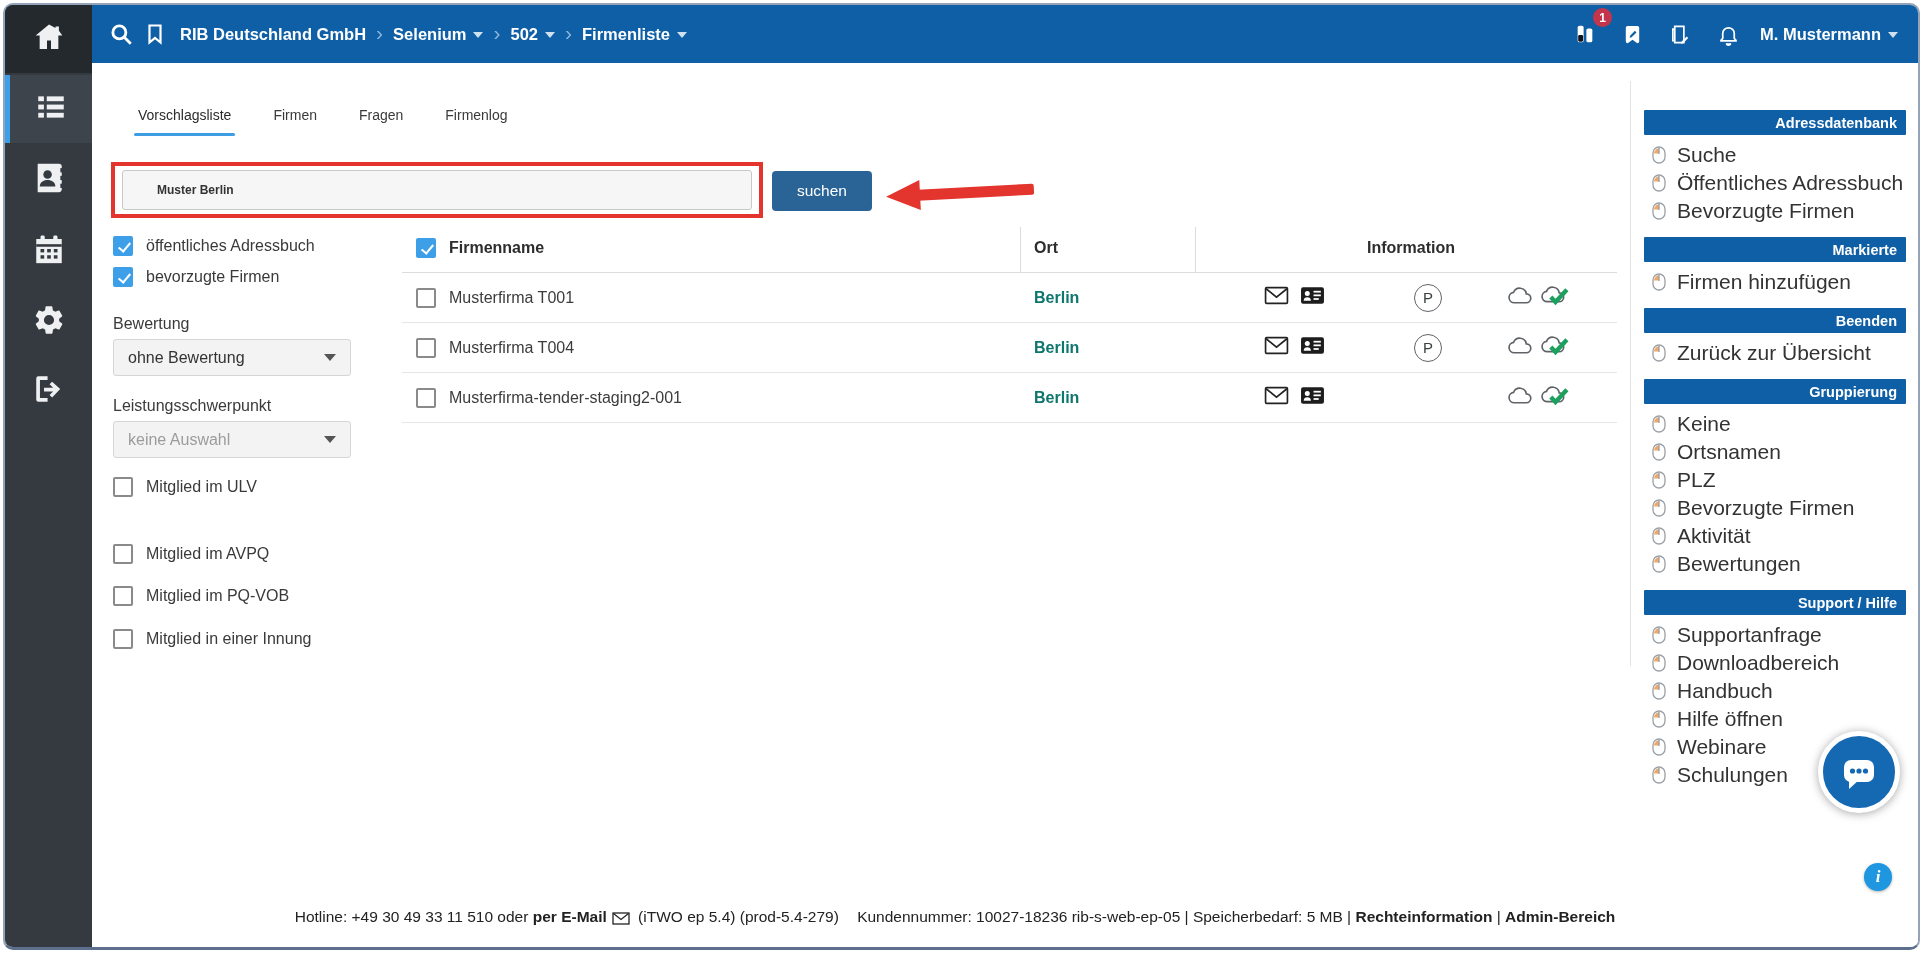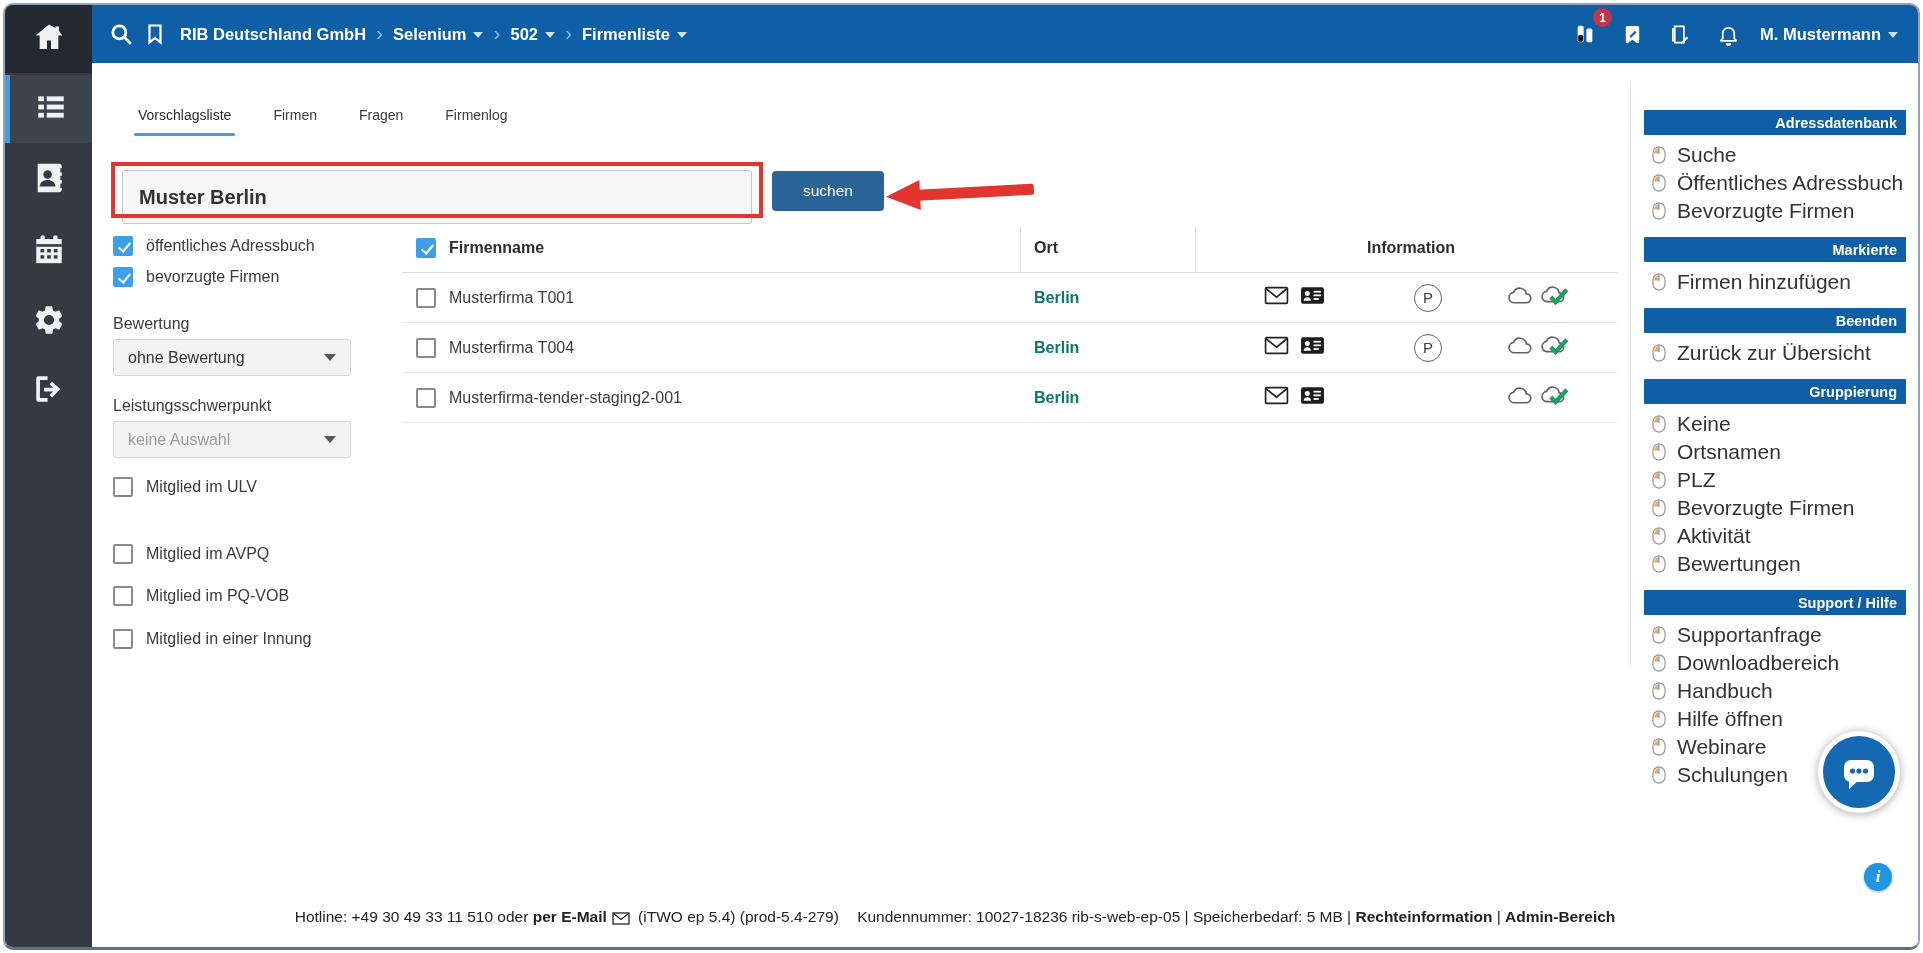--- a/index.html
+++ b/index.html
@@ -35,22 +35,22 @@
   .main { position:absolute; left:87px; top:58px; right:0; bottom:0; background:#fff; }
 
   
   .tabs { position:absolute; left:46px; top:44px; display:flex; gap:42px; }
   .tab { font-size:14px; color:#3a3a3a; padding-bottom:13px; cursor:pointer; position:relative; }
   .tab.active { color:#2b2b2b; }
   .tab.active::after { content:""; position:absolute; left:-4px; right:-4px; bottom:0; height:3px; background:#3f9de4; border-radius:2px; }
 
   
   .anno-box { position:absolute; left:19px; top:99px; width:652px; height:56px; border:4px solid #e3342e; z-index:3; }
-  .search-input { position:absolute; left:30px; top:107px; width:630px; height:54px; background:#f6f6f6; border:1px solid #c8c8c8; border-radius:3px; padding:0 16px; font-size:20px; color:#333; font-family:"Liberation Sans",sans-serif; font-weight:bold;}
-  .btn-suchen { position:absolute; left:680px; top:108px; width:112px; height:40px; background:#2a6496; color:#fff; border:none; border-radius:4px; font-size:15.5px; font-family:"Liberation Sans",sans-serif; cursor:pointer; }
+  .search-input { position:absolute; left:30px; top:107px; width:630px; height:40px; background:#f6f6f6; border:1px solid #c8c8c8; border-radius:3px; padding:0 34px; font-size:12px; color:#333; font-family:"Liberation Sans",sans-serif; font-weight:bold;}
+  .btn-suchen { position:absolute; left:680px; top:108px; width:100px; height:40px; background:#2a6496; color:#fff; border:none; border-radius:4px; font-size:15.5px; font-family:"Liberation Sans",sans-serif; cursor:pointer; }
   .anno-arrow { position:absolute; left:792px; top:110px; width:152px; height:40px; z-index:3; }
 
   
   .filters { position:absolute; left:21px; top:0; width:280px; height:640px; }
   .cbrow { position:absolute; display:flex; align-items:center; gap:13px; cursor:pointer; }
   .cb { position:relative; width:20px; height:20px; border:2px solid #8a8a8a; border-radius:2px; background:#fff; flex:0 0 auto; }
   .cb.checked { background:#3d9fe8; border-color:#3d9fe8; }
   .cb.checked::after { content:""; position:absolute; left:6px; top:2px; width:5px; height:10px; border:solid #fff; border-width:0 2.5px 2.5px 0; transform:rotate(40deg); }
   .cb-label { font-size:16px; color:#3a3a3a; }
   .f-label { position:absolute; font-size:16px; color:#3a3a3a;text-align:right; }

